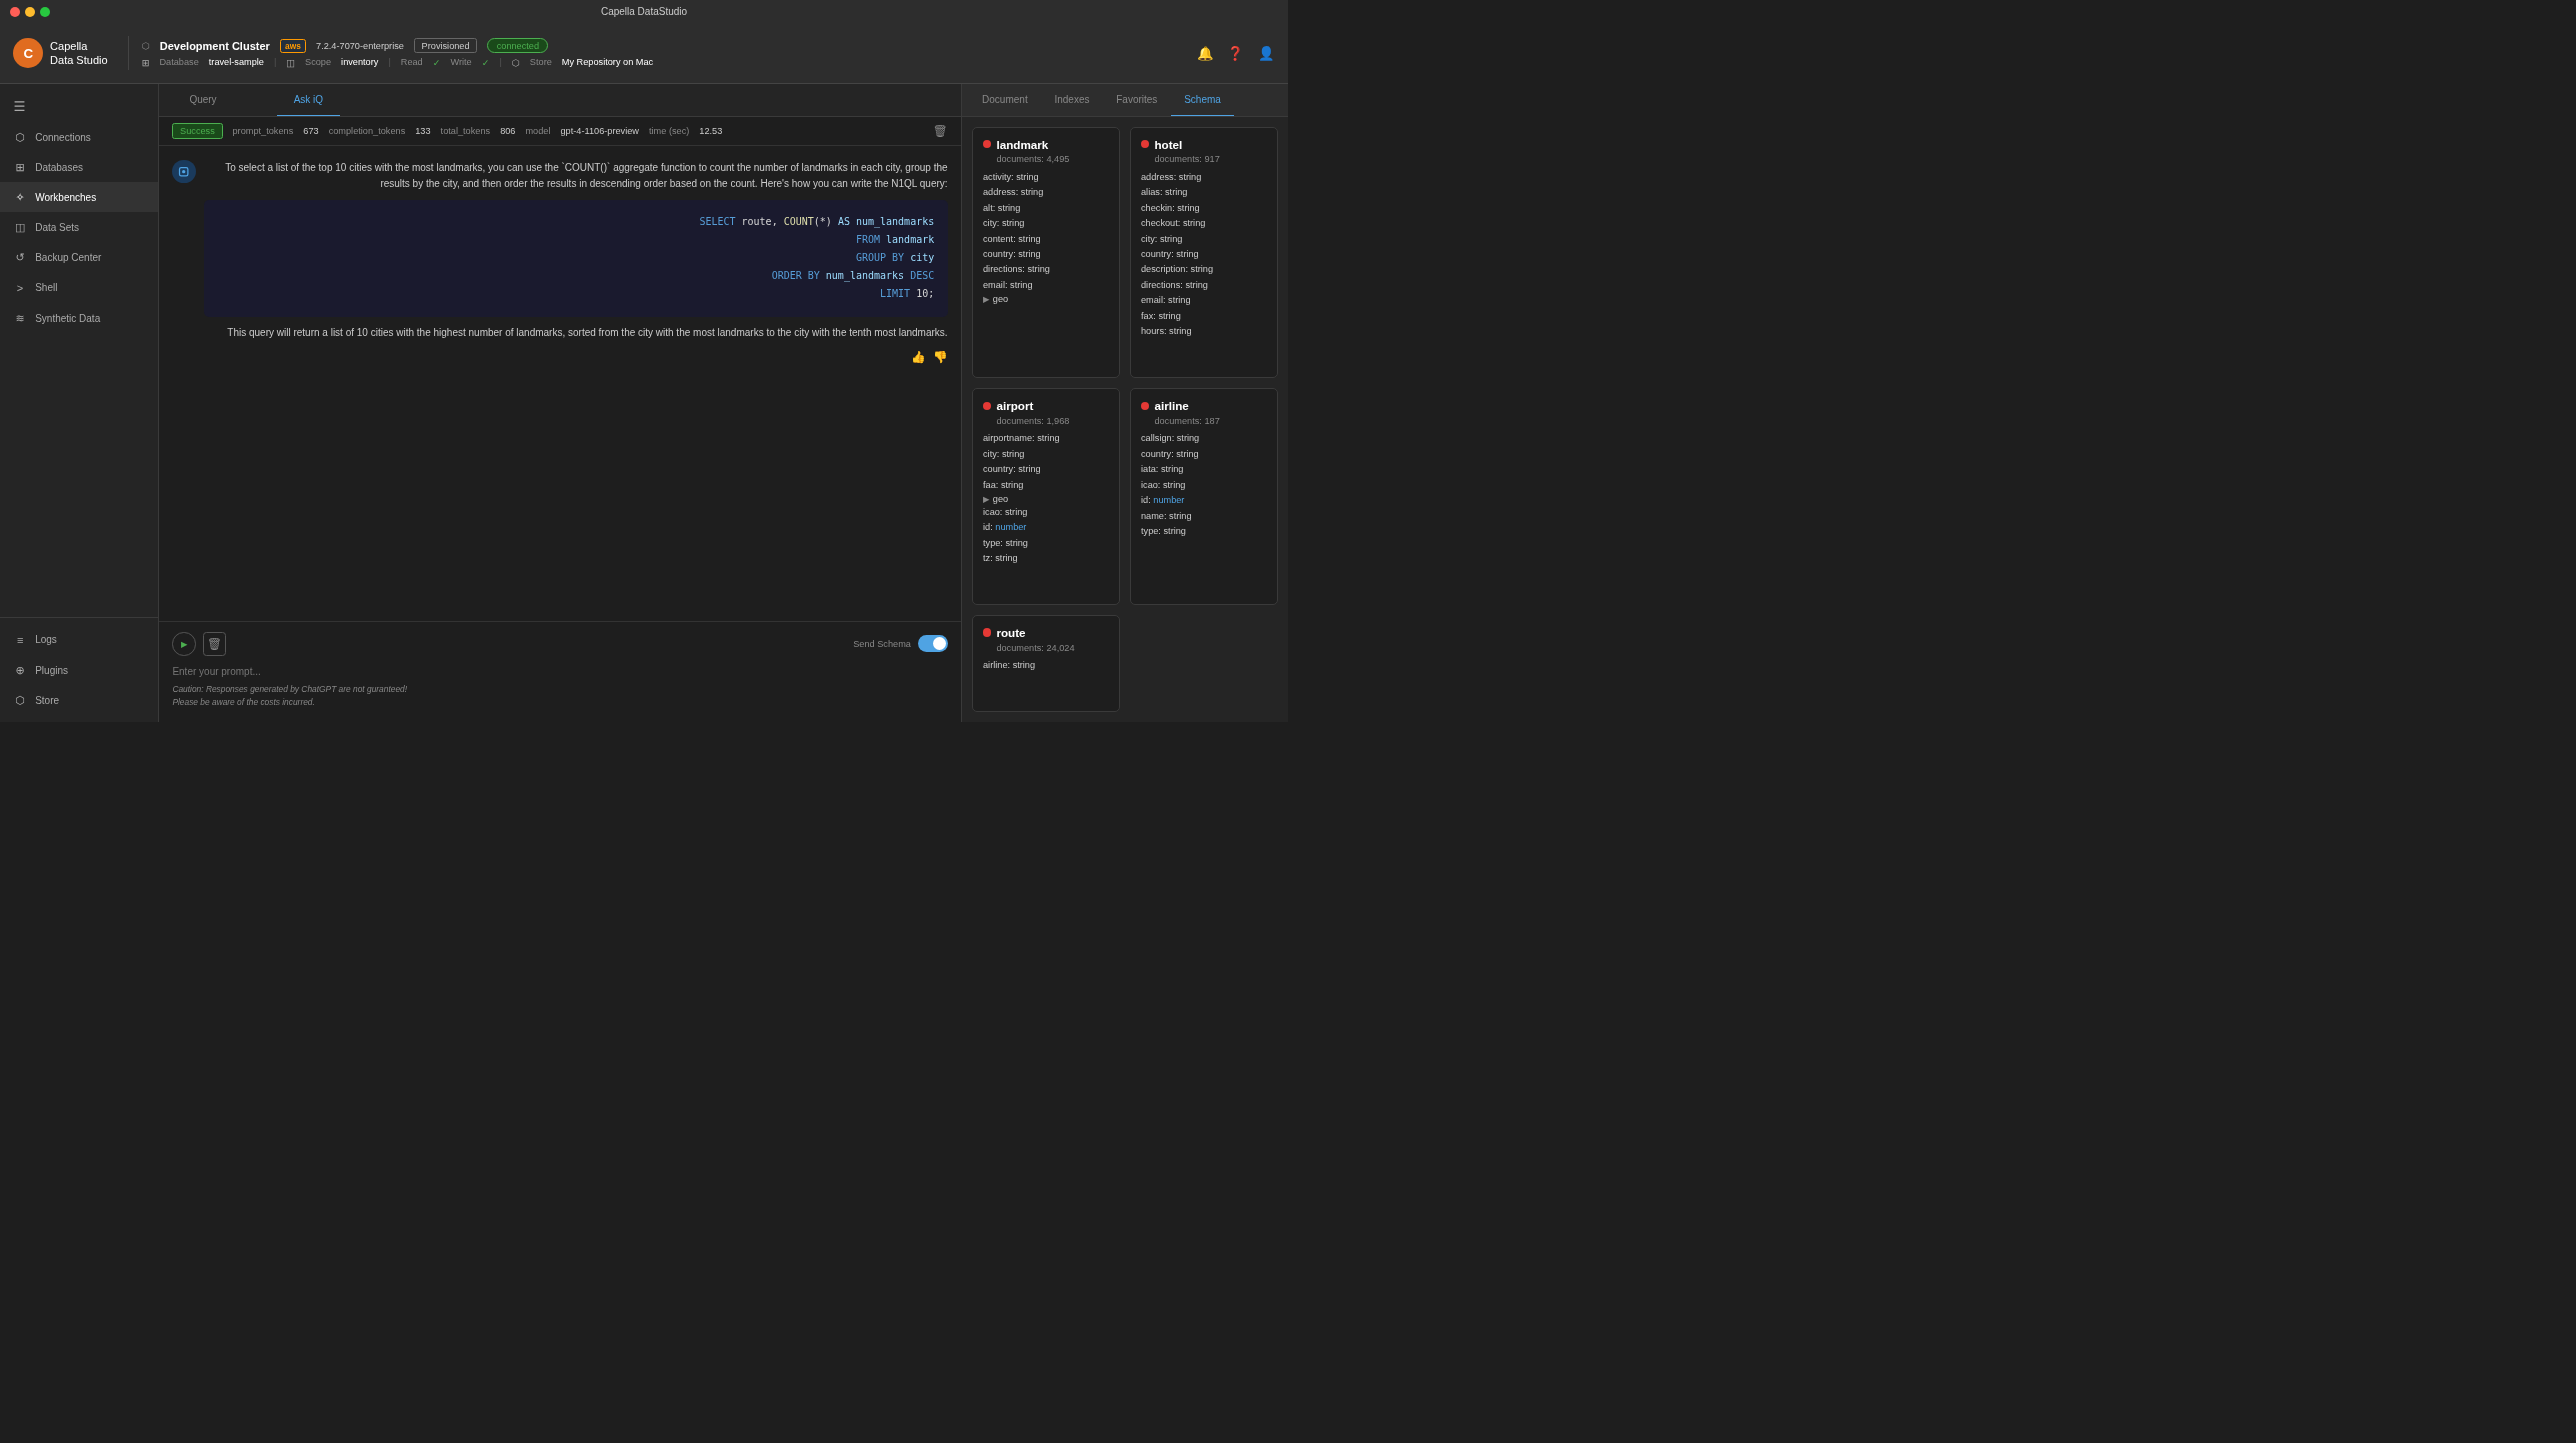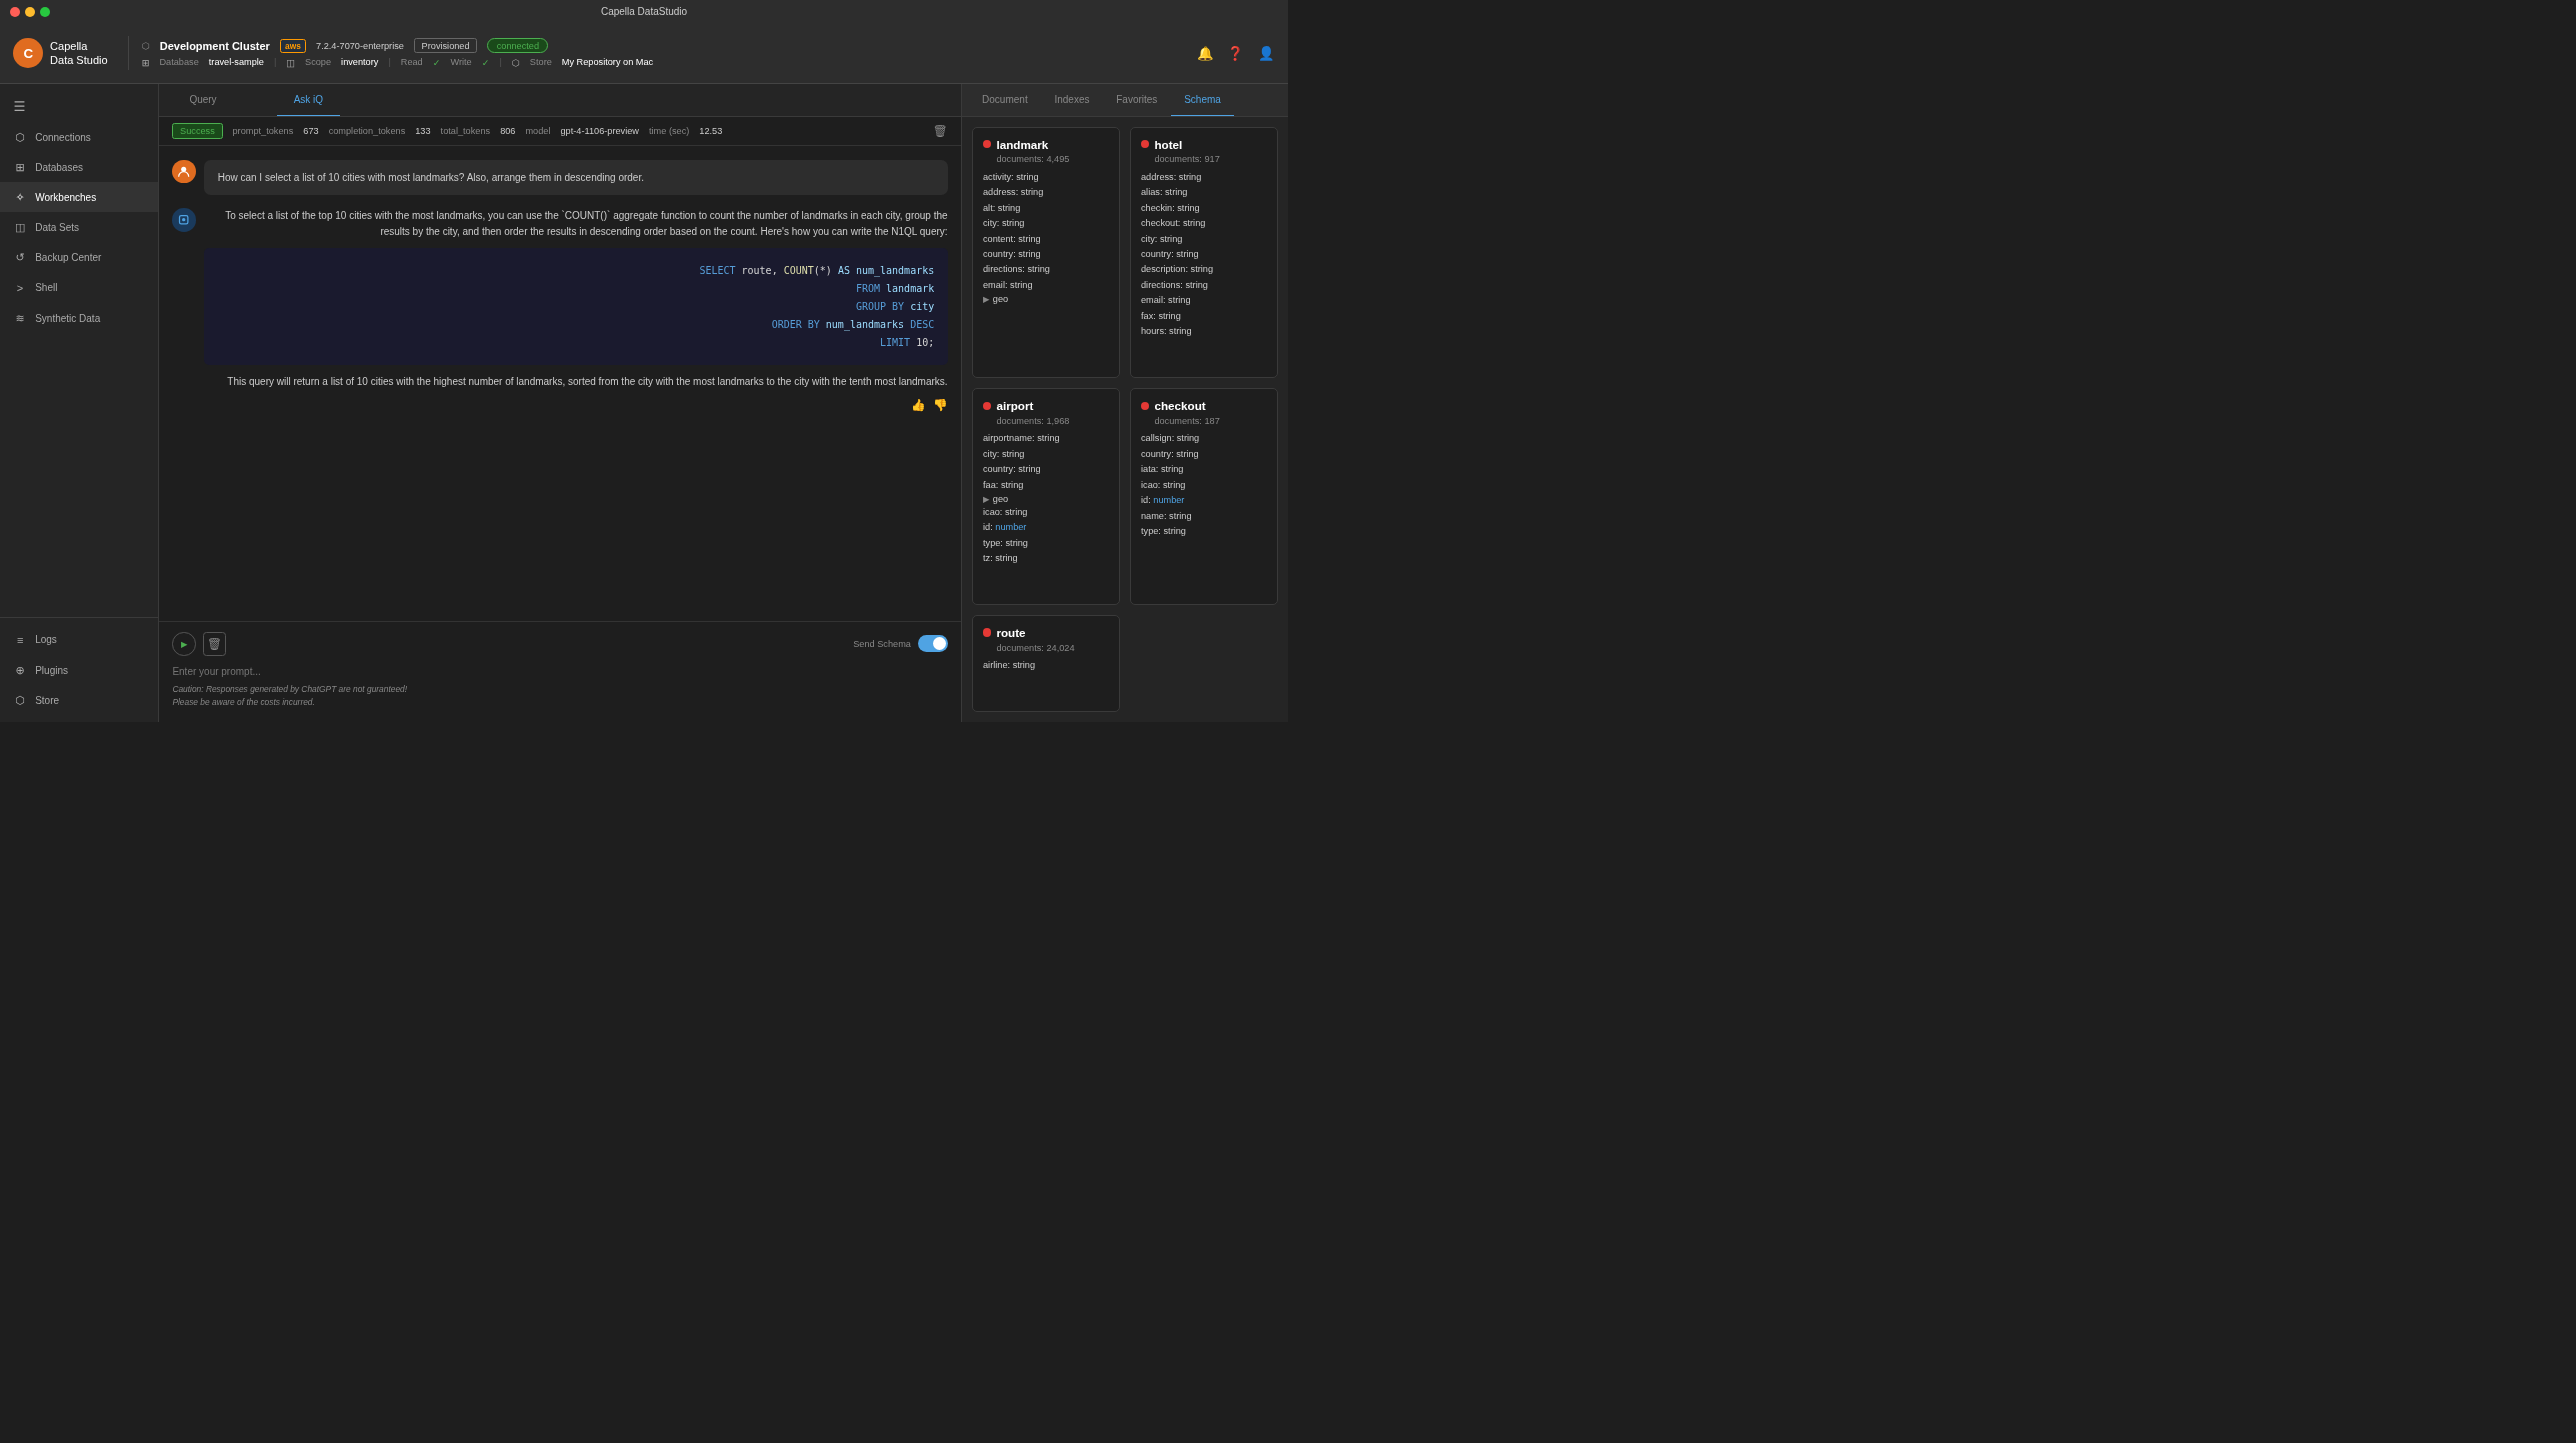--- a/index.html
+++ b/index.html
@@ -634,31 +634,20 @@
       <span class="metric-label">model</span>
       <span class="metric-value">gpt-4-1106-preview</span>
       <span class="metric-label">time (sec)</span>
       <span class="metric-value">12.53</span>
       <div class="success-bar-spacer"></div>
       <span class="trash-icon">🗑</span>
     </div>
 
     <div class="chat-area">
 
-      <div class="user-message">
-        <div class="user-icon">
-          <svg width="13.4" height="13.4" viewBox="0 0 16 16" fill="none">
-            <circle cx="8" cy="5" r="3" fill="white"></circle>
-            <path d="M2 14c0-3.3 2.7-6 6-6s6 2.7 6 6" stroke="white" stroke-width="1.5" fill="none"></path>
-          </svg>
-        </div>
-        <div class="user-bubble">
-          <span>How can I select a list of 10 cities with most landmarks? Also, arrange them in descending order.</span>
-        </div>
-      </div>
 
       <div class="ai-message">
         <div class="ai-icon">
           <svg width="13.4" height="13.4" viewBox="0 0 16 16" fill="none">
             <rect x="3" y="3" width="10" height="10" rx="2" stroke="#4fa3e3" stroke-width="1.5"></rect>
             <circle cx="8" cy="8" r="2" fill="#4fa3e3"></circle>
           </svg>
         </div>
         <div class="ai-content">
           <p class="ai-text">To select a list of the top 10 cities with the most landmarks, you can use the `COUNT()` aggregate function to count the number of landmarks in each city, group the results by the city, and then order the results in descending order based on the count. Here's how you can write the N1QL query:</p>
@@ -773,21 +762,21 @@
           <div class="schema-field">icao: <span class="type-string">string</span></div>
           <div class="schema-field">id: <span class="type-number">number</span></div>
           <div class="schema-field">type: <span class="type-string">string</span></div>
           <div class="schema-field">tz: <span class="type-string">string</span></div>
         </div>
       </div>
 
       <div class="schema-card">
         <div class="schema-card-header">
           <div class="schema-dot"></div>
-          <span class="schema-name">checkout</span>
+          <span class="schema-name">airline</span>
         </div>
         <div class="schema-docs">documents: 187</div>
         <div class="schema-fields">
           <div class="schema-field">callsign: <span class="type-string">string</span></div>
           <div class="schema-field">country: <span class="type-string">string</span></div>
           <div class="schema-field">iata: <span class="type-string">string</span></div>
           <div class="schema-field">icao: <span class="type-string">string</span></div>
           <div class="schema-field">id: <span class="type-number">number</span></div>
           <div class="schema-field">name: <span class="type-string">string</span></div>
           <div class="schema-field">type: <span class="type-string">string</span></div>

